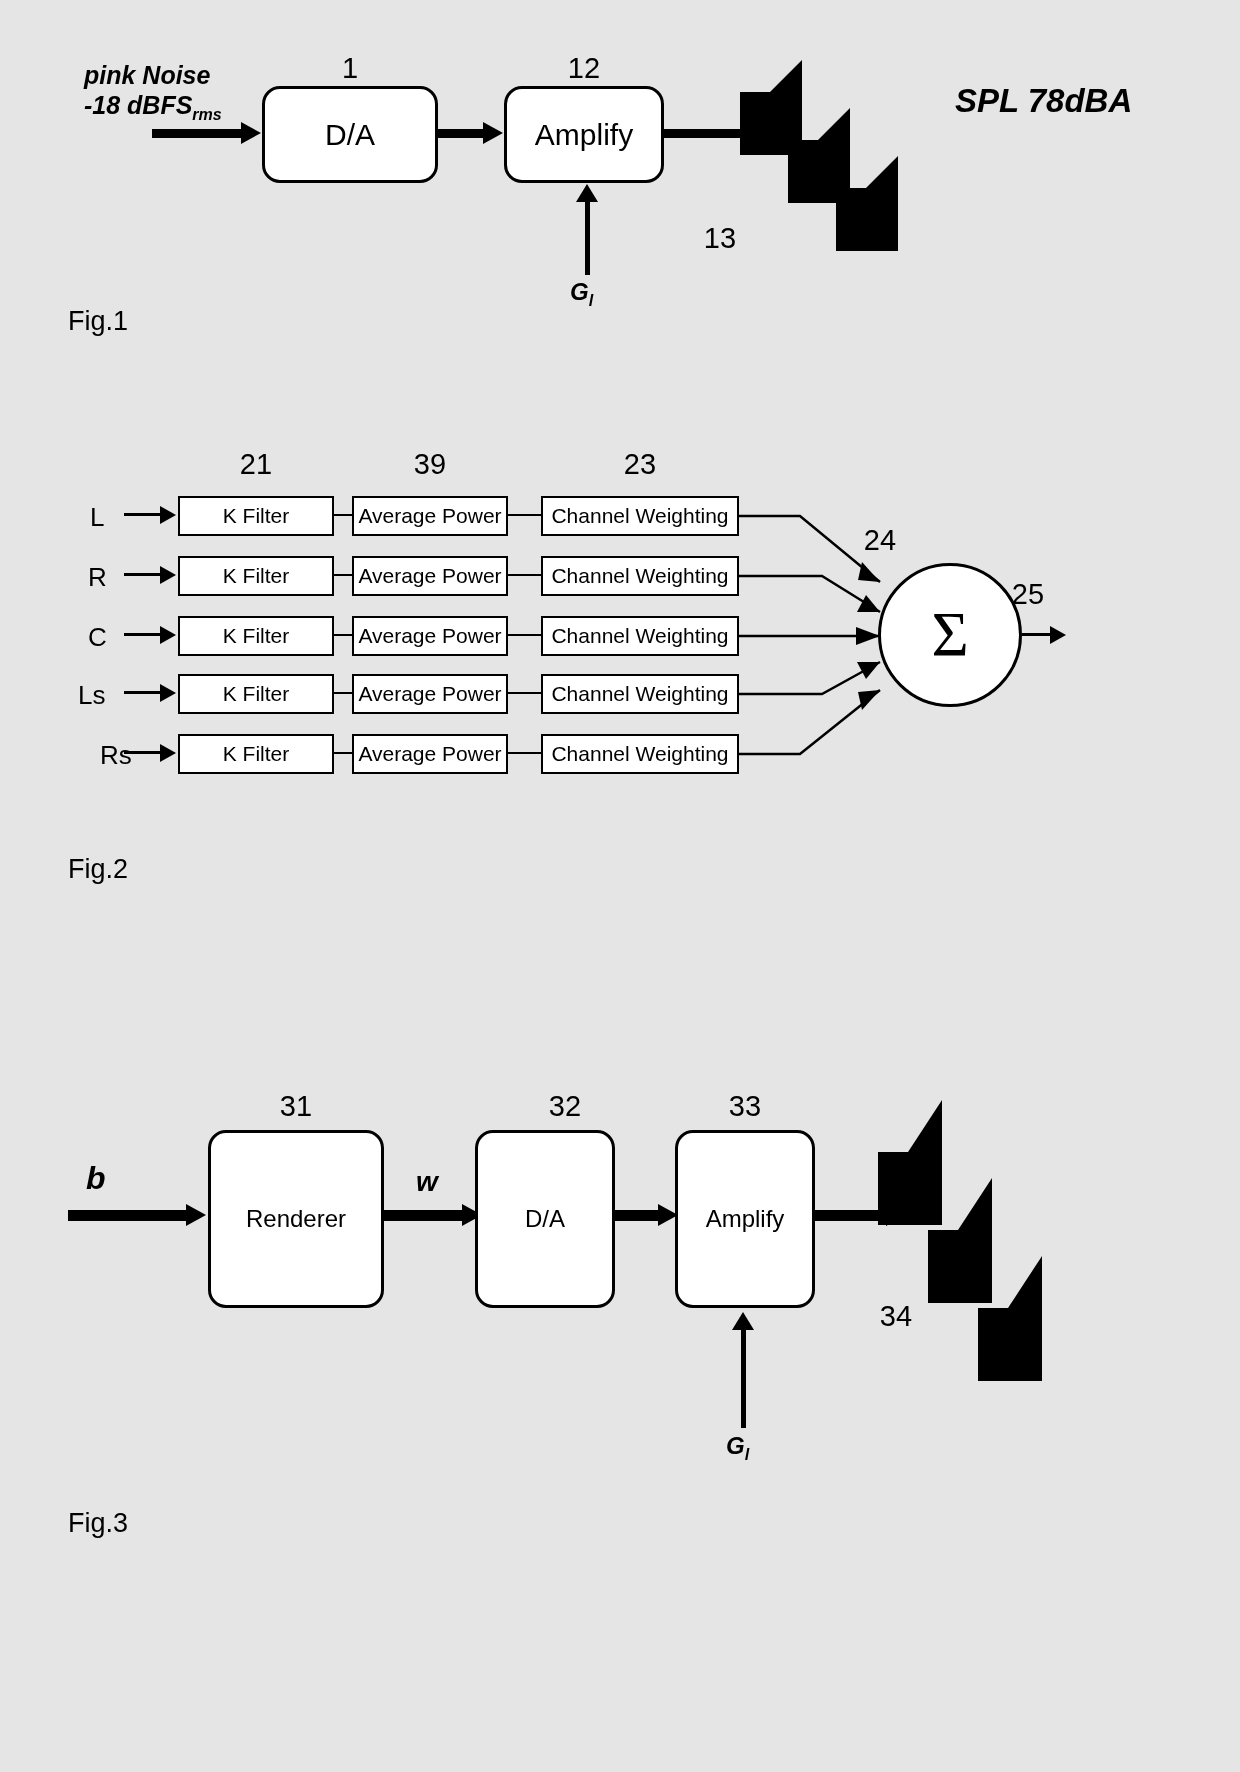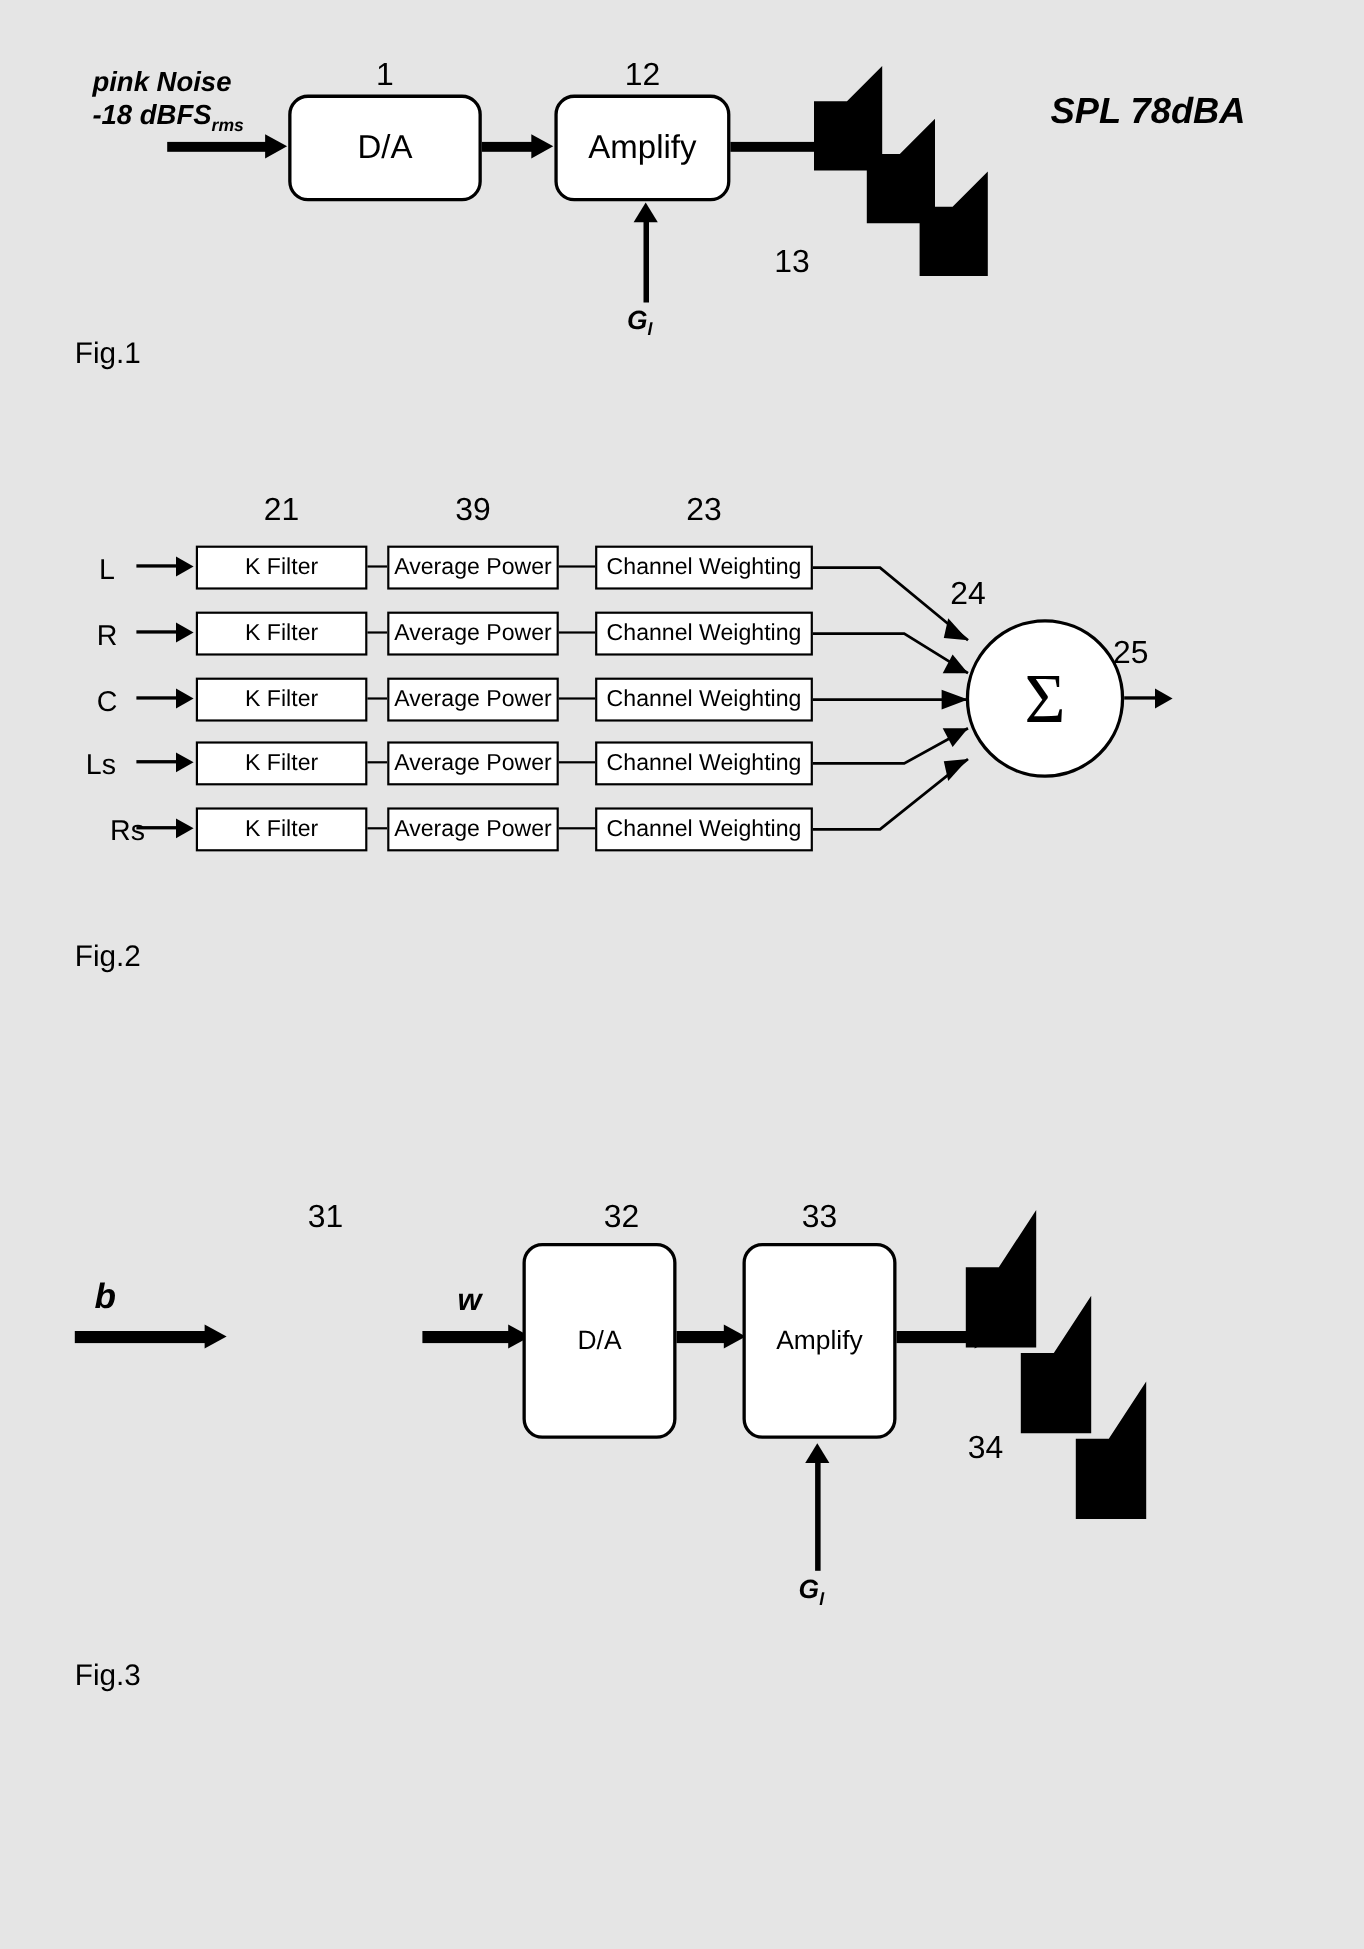--- a/index.html
+++ b/index.html
@@ -294,20 +294,23 @@
     <div class="abs fig-caption" style="left:68px;top:424px;">Fig.2</div>
   </div>
 
   <div class="abs" style="left:0;top:1070px;width:1240px;height:560px;">
 
     <div class="abs bold-italic" style="left:86px;top:90px;font-size:32px;">b</div>
     <div class="abs line-h" style="left:68px;top:140px;width:125px;height:11px;"></div>
     <div class="abs arrow-r" style="left:186px;top:134px;"></div>
 
     <div class="abs ref-num" style="left:208px;top:20px;width:176px;">31</div>
+    <div class="abs rblock small" style="left:208px;top:60px;width:176px;height:178px;">
+      <span>Renderer</span>
+    </div>
 
     <div class="abs bold-italic" style="left:416px;top:96px;font-size:28px;">w</div>
     <div class="abs line-h" style="left:384px;top:140px;width:85px;height:11px;"></div>
     <div class="abs arrow-r" style="left:462px;top:134px;"></div>
 
     <div class="abs ref-num" style="left:495px;top:20px;width:140px;">32</div>
     <div class="abs rblock small" style="left:475px;top:60px;width:140px;height:178px;">
       <span>D/A</span>
     </div>
 

